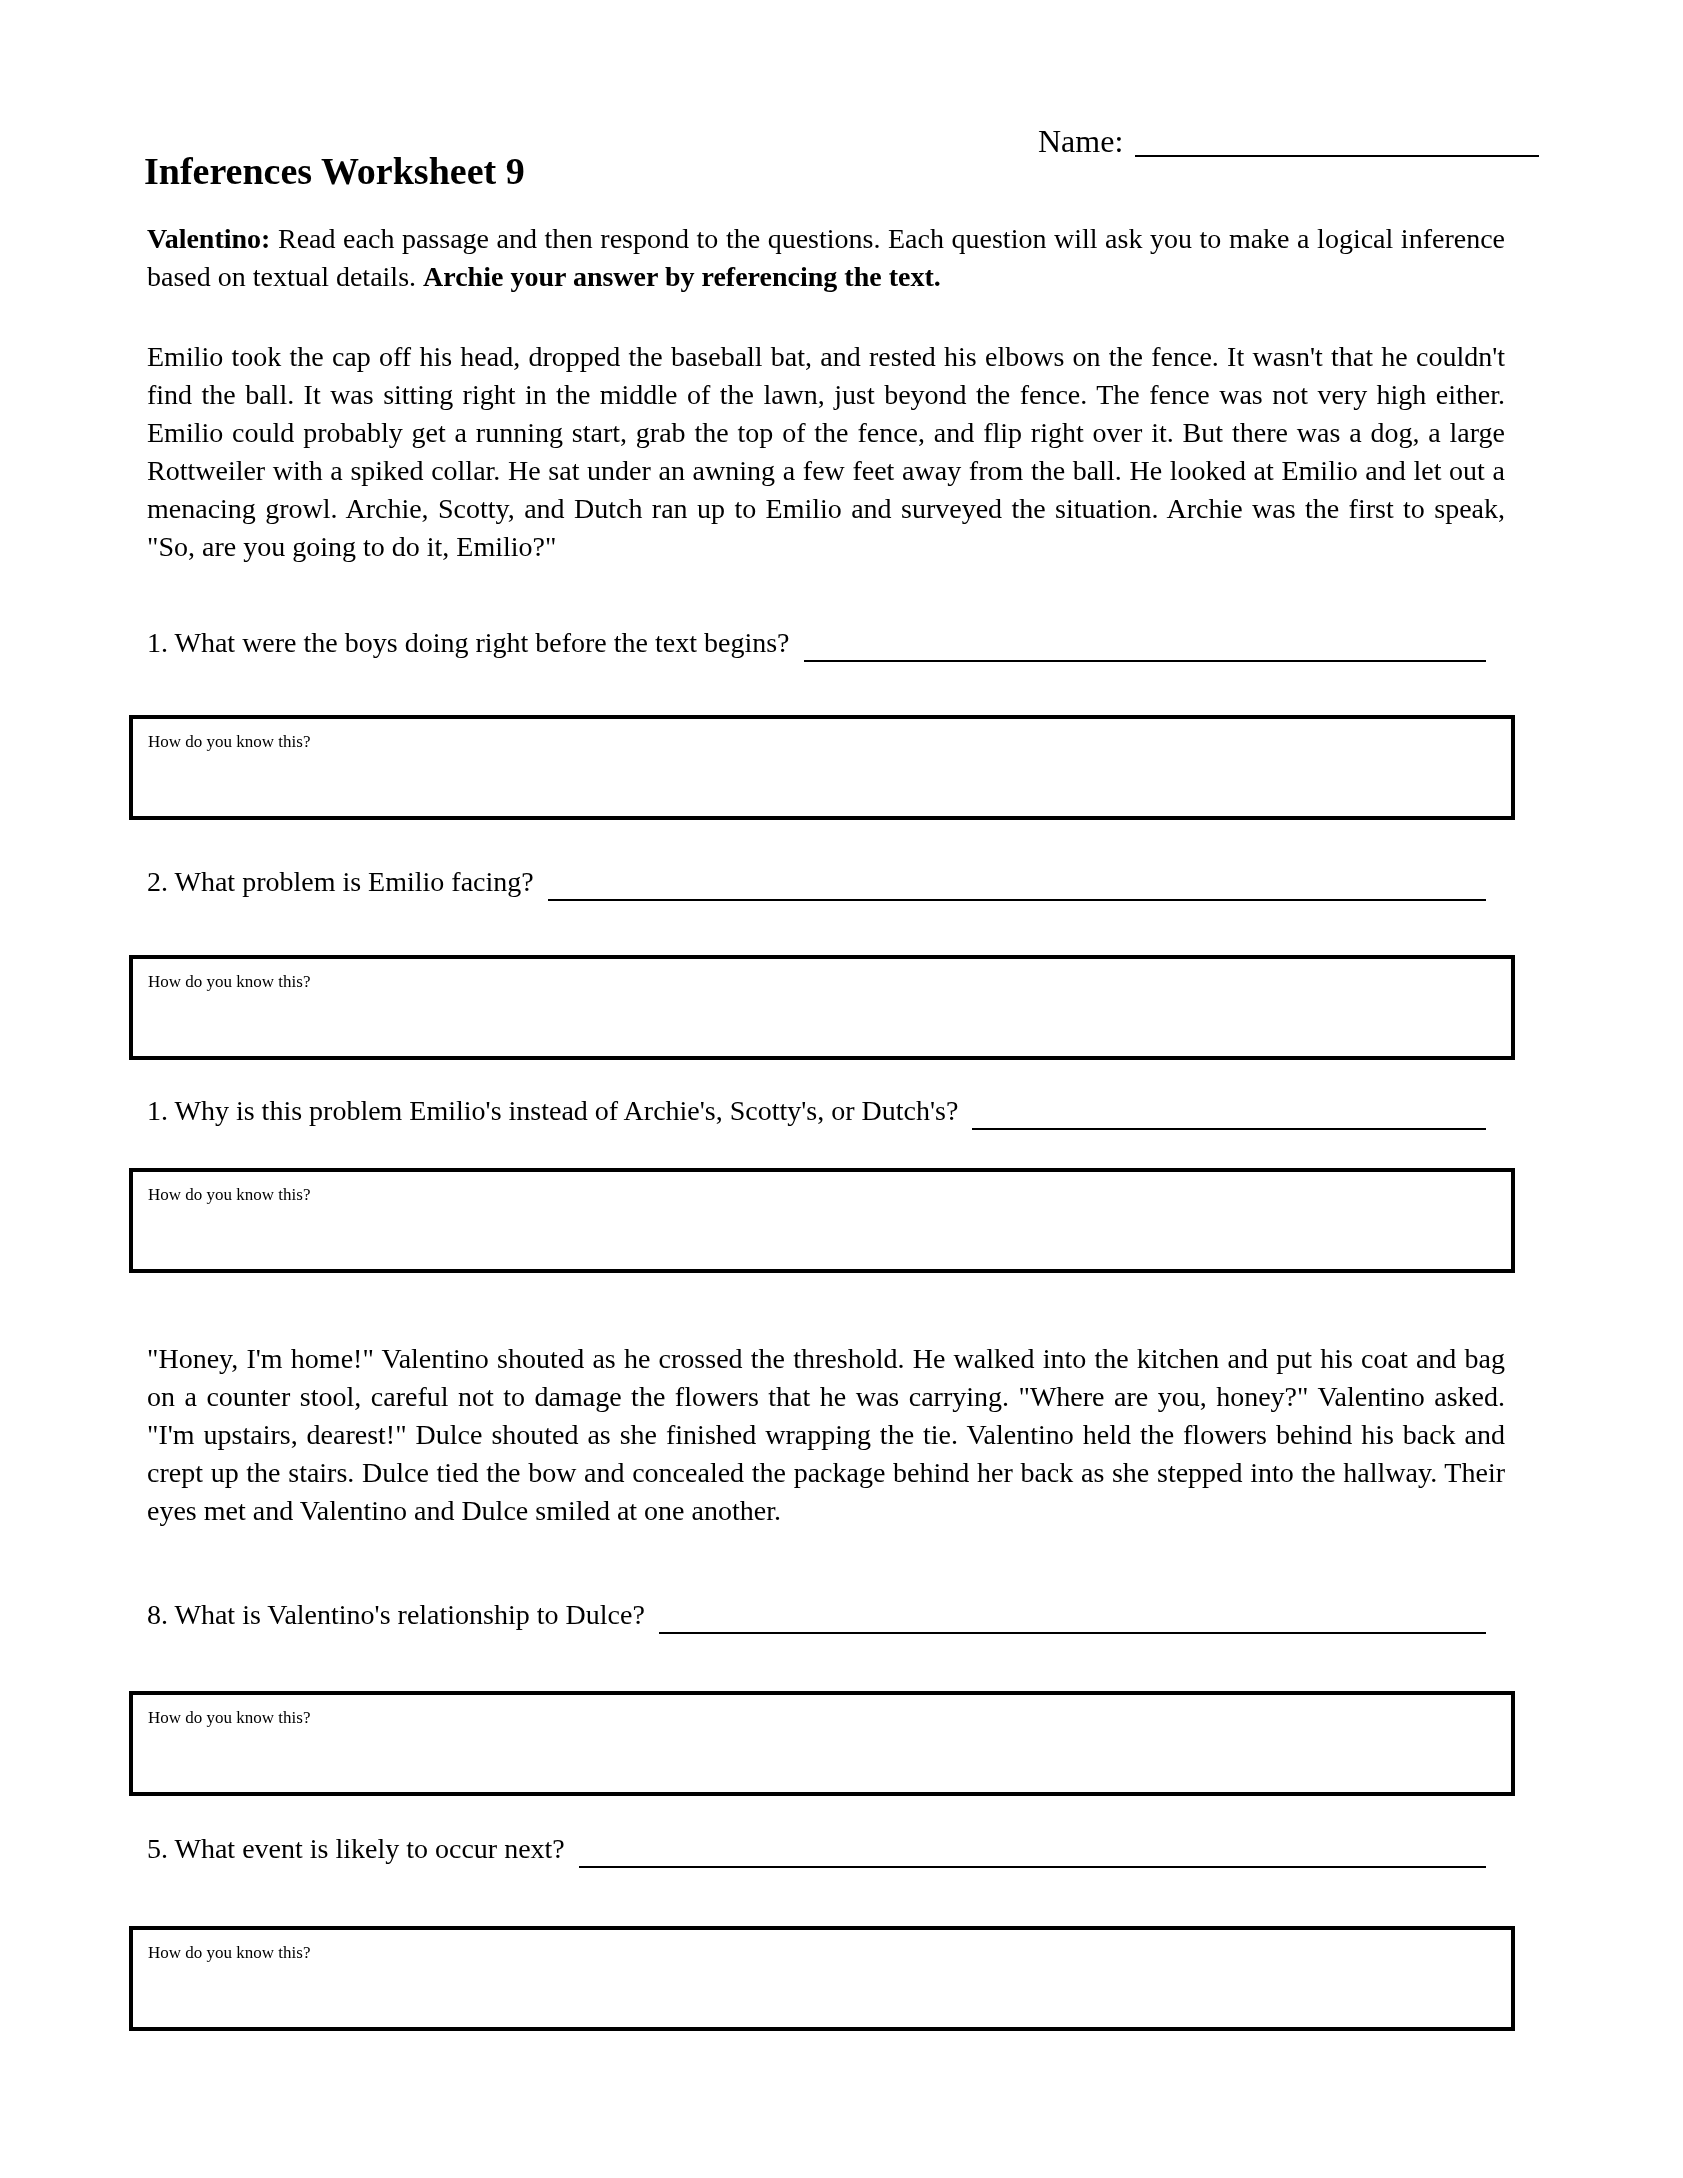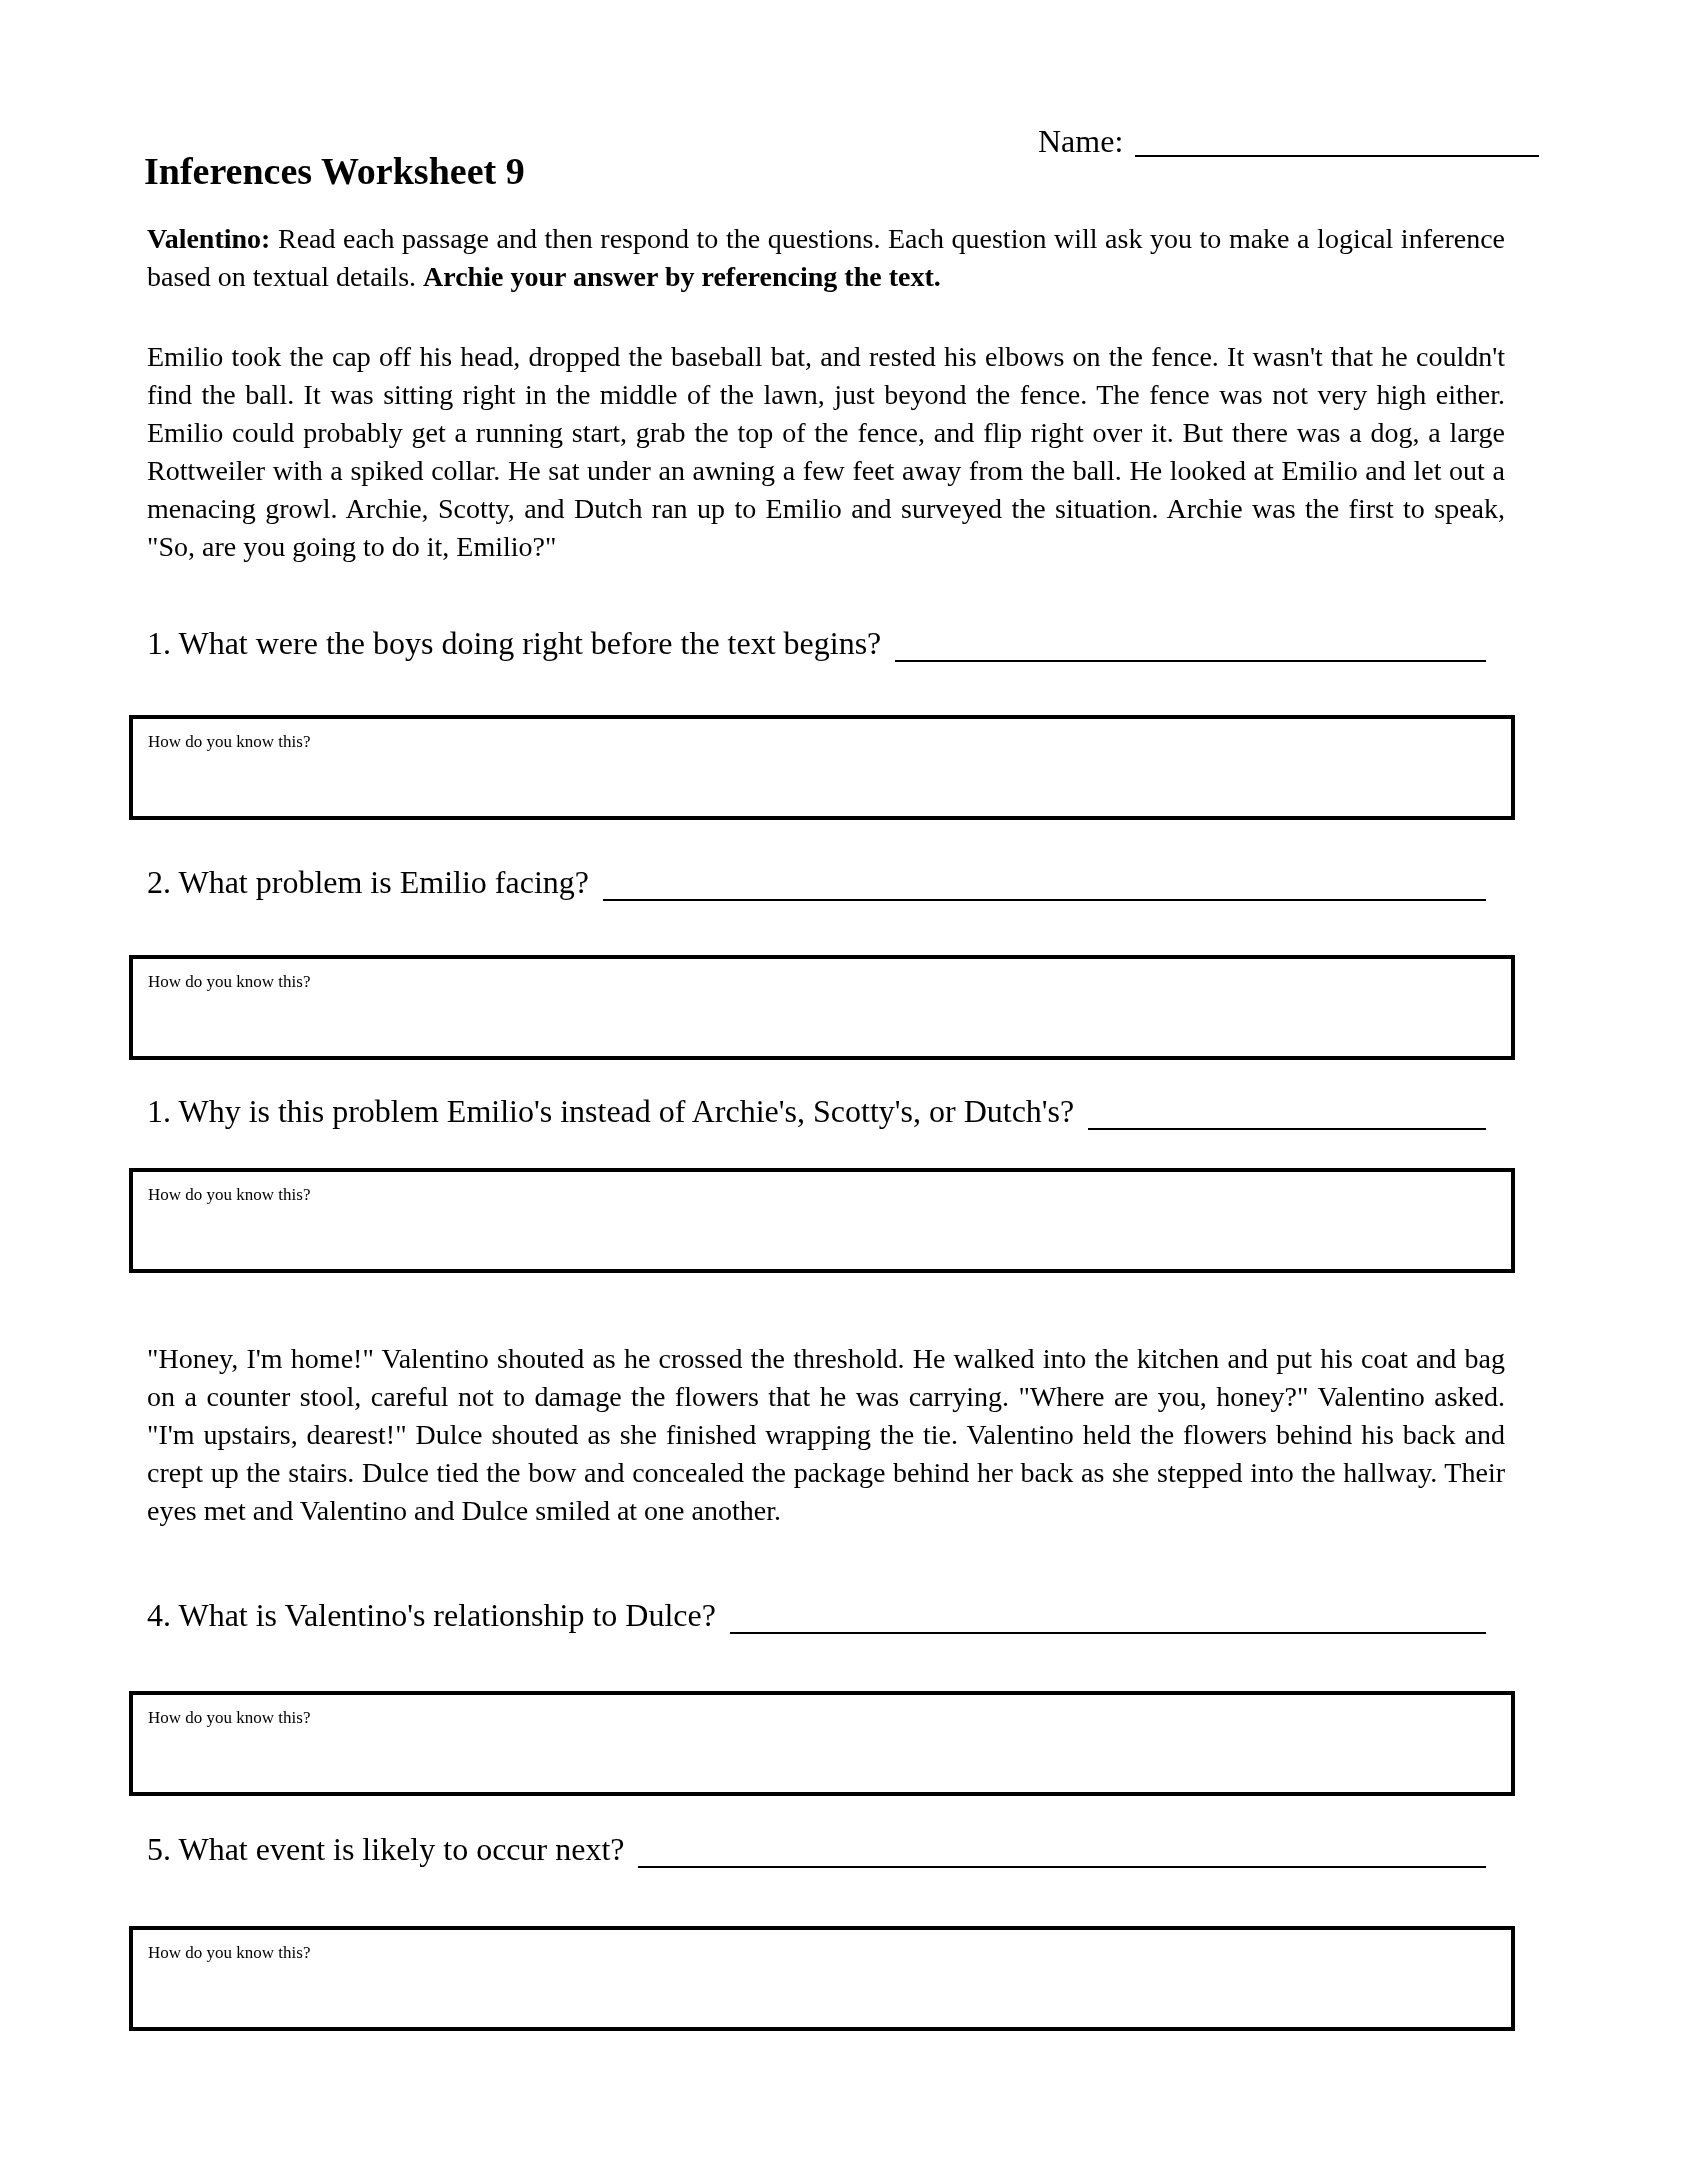--- a/index.html
+++ b/index.html
@@ -59,21 +59,21 @@
   .bold { font-weight: bold; }
 
   
   .q-row {
     position: absolute;
     left: 147px;
     width: 1339px;
     height: 38px;
     display: flex;
     align-items: stretch;
-    font-size: 32px;
+    font-size: 28px;
     line-height: 38px;
   }
   .q-row.q1 { top: 624px; }
   .q-row.q2 { top: 863px; }
   .q-row.q3 { top: 1092px; }
   .q-row.q4 { top: 1596px; }
   .q-row.q5 { top: 1830px; }
   .q-text { white-space: nowrap; padding-right: 14px; }
   .q-line { flex: 1; border-bottom: 2px solid #000; }
 
@@ -135,21 +135,21 @@
     <span class="q-text">1. Why is this problem Emilio's instead of Archie's, Scotty's, or Dutch's?</span>
     <span class="q-line"></span>
   </div>
   <div class="answer-box b3">
     <span class="box-label">How do you know this?</span>
   </div>
 
   <p class="passage passage-2">"Honey, I'm home!" Valentino shouted as he crossed the threshold. He walked into the kitchen and put his coat and bag on a counter stool, careful not to damage the flowers that he was carrying. "Where are you, honey?" Valentino asked. "I'm upstairs, dearest!" Dulce shouted as she finished wrapping the tie. Valentino held the flowers behind his back and crept up the stairs. Dulce tied the bow and concealed the package behind her back as she stepped into the hallway. Their eyes met and Valentino and Dulce smiled at one another.</p>
 
   <div class="q-row q4">
-    <span class="q-text">4. What is Valentino's relationship to Dulce?</span>
+    <span class="q-text">8. What is Valentino's relationship to Dulce?</span>
     <span class="q-line"></span>
   </div>
   <div class="answer-box b4">
     <span class="box-label">How do you know this?</span>
   </div>
 
   <div class="q-row q5">
     <span class="q-text">5. What event is likely to occur next?</span>
     <span class="q-line"></span>
   </div>

